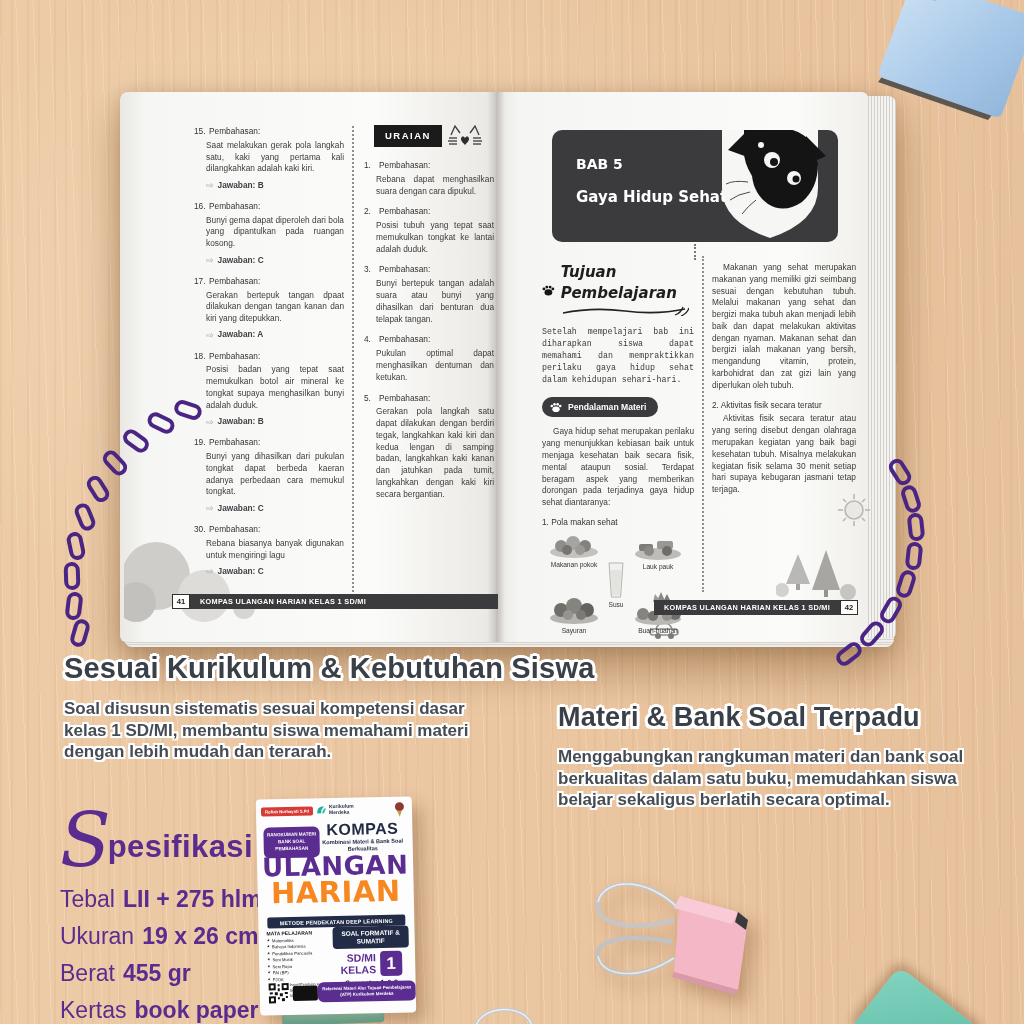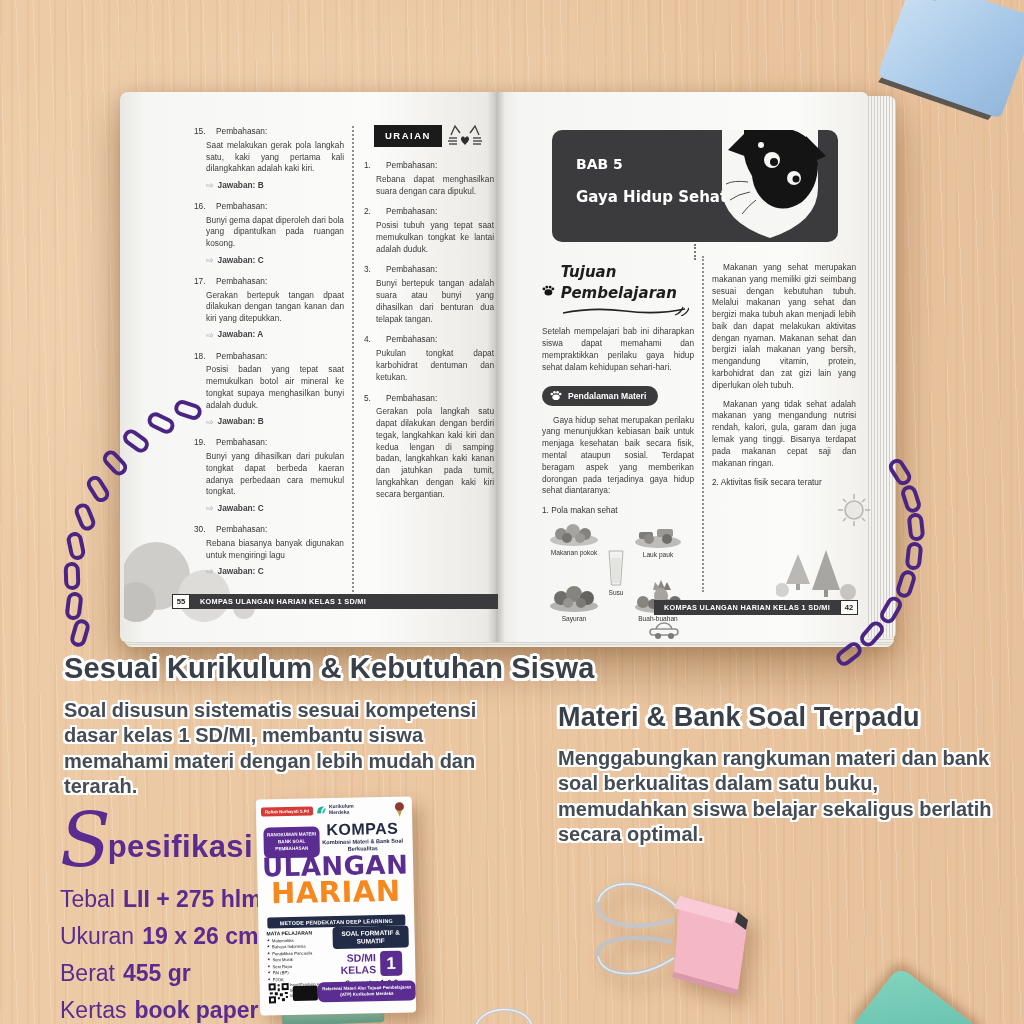--- a/index.html
+++ b/index.html
@@ -26,58 +26,58 @@
   .spine{position:absolute;left:371px;top:6px;width:18px;height:550px;
     background:linear-gradient(90deg,rgba(60,50,40,0) 0%,rgba(60,50,40,.16) 45%,rgba(60,50,40,.22) 55%,rgba(60,50,40,0) 100%);}
   .divider{position:absolute;border-left:2px dotted #8f8f8d;}
   
   .bk{font-size:8.3px;line-height:1.42;color:#3b3b3b;text-align:justify;}
   .colA{position:absolute;left:78px;top:40px;width:150px;}
   .colB{position:absolute;left:248px;top:36px;width:130px;}
   .colC{position:absolute;left:426px;top:176px;width:152px;}
   .colD{position:absolute;left:596px;top:176px;width:144px;}
   .qitem{margin-bottom:9px;}
-  .qhead{display:flex;gap:10px;margin-bottom:2px;color:#333;}
+  .qhead{display:flex;gap:3px;margin-bottom:2px;color:#333;}
   .qn{min-width:12px;}
   .qtext{margin-left:12px;}
   .qans{margin:4px 0 2px 12px;display:flex;align-items:center;gap:4px;font-weight:bold;color:#3f3f44;}
   .arr{color:#9aa0ac;font-size:9px;font-weight:normal;}
   .ur-row{display:flex;align-items:center;gap:5px;margin:2px 0 12px;padding-left:10px;}
   .ur-box{background:#1b1b1b;color:#fff;font-weight:bold;font-size:9.5px;letter-spacing:1.5px;padding:4px 11px;}
   
   .banner{position:absolute;left:436px;top:44px;width:286px;height:112px;background:#3b3b3d;border-radius:10px;}
   .bab-label{position:absolute;left:24px;top:26px;color:#fff;font-family:"DejaVu Sans",sans-serif;font-weight:bold;font-size:14px;}
   .bab-title{position:absolute;left:24px;top:58px;color:#fff;font-family:"DejaVu Sans",sans-serif;font-weight:bold;font-size:15px;}
   .cat-svg{position:absolute;right:12px;top:0;}
   .conn{position:absolute;left:578px;top:158px;height:16px;border-left:2px dotted #777;}
   
   .tj-head{display:flex;align-items:center;gap:6px;}
   .tj-title{font-style:italic;font-weight:bold;font-size:15px;color:#1e1e1e;font-family:"DejaVu Sans",sans-serif;}
-  .tj-text{margin-top:7px;}
+  .tj-text{margin-top:7px;font-family:Liberation Mono, monospace;}
   .pd-pill{margin:12px 0 9px;background:#3b3b3d;color:#fff;border-radius:11px;font-size:8.6px;font-weight:bold;padding:4px 12px 4px 8px;display:flex;gap:6px;align-items:center;width:fit-content;}
   .pt{margin:8px 0 2px;color:#333;}
   .ind{text-indent:11px;margin-bottom:7px;}
   
   .foods{position:relative;height:116px;margin-top:4px;}
   .food{position:absolute;width:64px;text-align:center;}
   .flbl{font-size:6.6px;color:#333;margin-top:1px;}
   .food svg{display:block;margin:0 auto;}
   
   .foot{position:absolute;display:flex;align-items:stretch;height:15px;}
   .fnum{background:#fdfdfb;border:1.6px solid #2e2e2e;color:#1d1d1d;font-size:7.6px;font-weight:bold;display:flex;align-items:center;justify-content:center;width:16px;}
   .fbar{background:#3b3b3d;color:#fff;font-size:7.3px;font-weight:bold;display:flex;align-items:center;padding:0 10px;letter-spacing:.3px;white-space:nowrap;}
   .deco{position:absolute;}
   
   .outl{color:#3a4047;font-weight:bold;
     text-shadow:-2.5px -2.5px 0 #fff,2.5px -2.5px 0 #fff,-2.5px 2.5px 0 #fff,2.5px 2.5px 0 #fff,-3px 0 0 #fff,3px 0 0 #fff,0 -3px 0 #fff,0 3px 0 #fff;}
   .outl-sm{color:#454c53;font-weight:bold;
     text-shadow:-2px -2px 0 #fff,2px -2px 0 #fff,-2px 2px 0 #fff,2px 2px 0 #fff,-2px 0 0 #fff,2px 0 0 #fff,0 -2px 0 #fff,0 2px 0 #fff;}
   .feat{position:absolute;}
   .feat h2{margin:0;font-size:29px;letter-spacing:.2px;}
-  .feat p{margin:13px 0 0;font-size:20px;line-height:1.27;}
+  .feat p{margin:13px 0 0;font-size:17px;line-height:1.27;}
   
   #spec{position:absolute;left:60px;top:814px;color:#5b2c8f;}
   .spec-title{display:flex;align-items:flex-end;}
   .s-init{font-family:"DejaVu Serif",serif;font-style:italic;font-size:74px;line-height:.72;margin-right:-3px;}
   .s-rest{font-size:31px;font-weight:bold;letter-spacing:.4px;padding-bottom:2px;}
   .spec-list{margin-top:14px;font-size:23px;line-height:1.6;}
   .spec-line .v{font-weight:bold;margin-left:8px;}
   
   #cover{position:absolute;left:258px;top:798px;width:156px;height:216px;transform:rotate(-1.2deg);
     background:#fdfdfd;border-radius:4px;box-shadow:9px 10px 18px rgba(110,60,25,.35);overflow:hidden;}
@@ -282,21 +282,21 @@
             <span>Pembahasan:</span>
           </div>
           <div class="qtext">Bunyi bertepuk tangan adalah suara atau bunyi yang dihasilkan dari benturan dua telapak tangan.</div>
         </div>
 
         <div class="qitem">
           <div class="qhead">
             <span class="qn">4.</span>
             <span>Pembahasan:</span>
           </div>
-          <div class="qtext">Pukulan tongkat dapat karbohidrat dentuman dan ketukan.</div>
+          <div class="qtext">Pukulan optimal dapat menghasilkan dentuman dan ketukan.</div>
         </div>
 
         <div class="qitem">
           <div class="qhead">
             <span class="qn">5.</span>
             <span>Pembahasan:</span>
           </div>
           <div class="qtext">Gerakan pola langkah satu dapat dilakukan dengan berdiri tegak, langkahkan kaki kiri dan kedua lengan di samping badan, langkahkan kaki kanan dan jatuhkan pada tumit, langkahkan dengan kaki kiri secara bergantian.</div>
         </div>
 
@@ -411,26 +411,26 @@
           </svg>
           <div class="flbl">Buah-buahan</div>
         </div>
       </div>
     </div>
 
     <div class="divider" id="div2" style="left:586px;top:170px;height:336px;"></div>
 
     <div class="colD bk">
       <div class="ind">Makanan yang sehat merupakan makanan yang memiliki gizi seimbang sesuai dengan kebutuhan tubuh. Melalui makanan yang sehat dan bergizi maka tubuh akan menjadi lebih baik dan dapat melakukan aktivitas dengan nyaman. Makanan sehat dan bergizi ialah makanan yang bersih, mengandung vitamin, protein, karbohidrat dan zat gizi lain yang diperlukan oleh tubuh.</div>
-      <div class="ind">Makanan yang tidak sehat adalah makanan yang mengandung nutrisi rendah, kalori, gula, garam dan juga lemak yang tinggi. Bisanya terdapat pada makanan cepat saji dan makanan ringan.</div>
       <div class="pt">2. Aktivitas fisik secara teratur</div>
+      <div class="ind">Aktivitas fisik secara teratur atau yang sering disebut dengan olahraga merupakan kegiatan yang baik bagi kesehatan tubuh. Misalnya melakukan kegiatan fisik selama 30 menit setiap hari supaya kebugaran jasmani tetap terjaga.</div>
     </div>
 
     <div class="foot" style="left:56px;top:508px;">
-      <div class="fnum">55</div>
+      <div class="fnum">41</div>
       <div class="fbar" style="width:288px;">KOMPAS ULANGAN HARIAN KELAS 1 SD/MI</div>
     </div>
     <div class="foot" style="left:538px;top:514px;">
       <div class="fbar">KOMPAS ULANGAN HARIAN KELAS 1 SD/MI</div>
       <div class="fnum">42</div>
     </div>
   </div>
 
   <div class="feat" style="left:64px;top:652px;width:580px;">
     <h2 class="outl">Sesuai Kurikulum &amp; Kebutuhan Siswa</h2>

